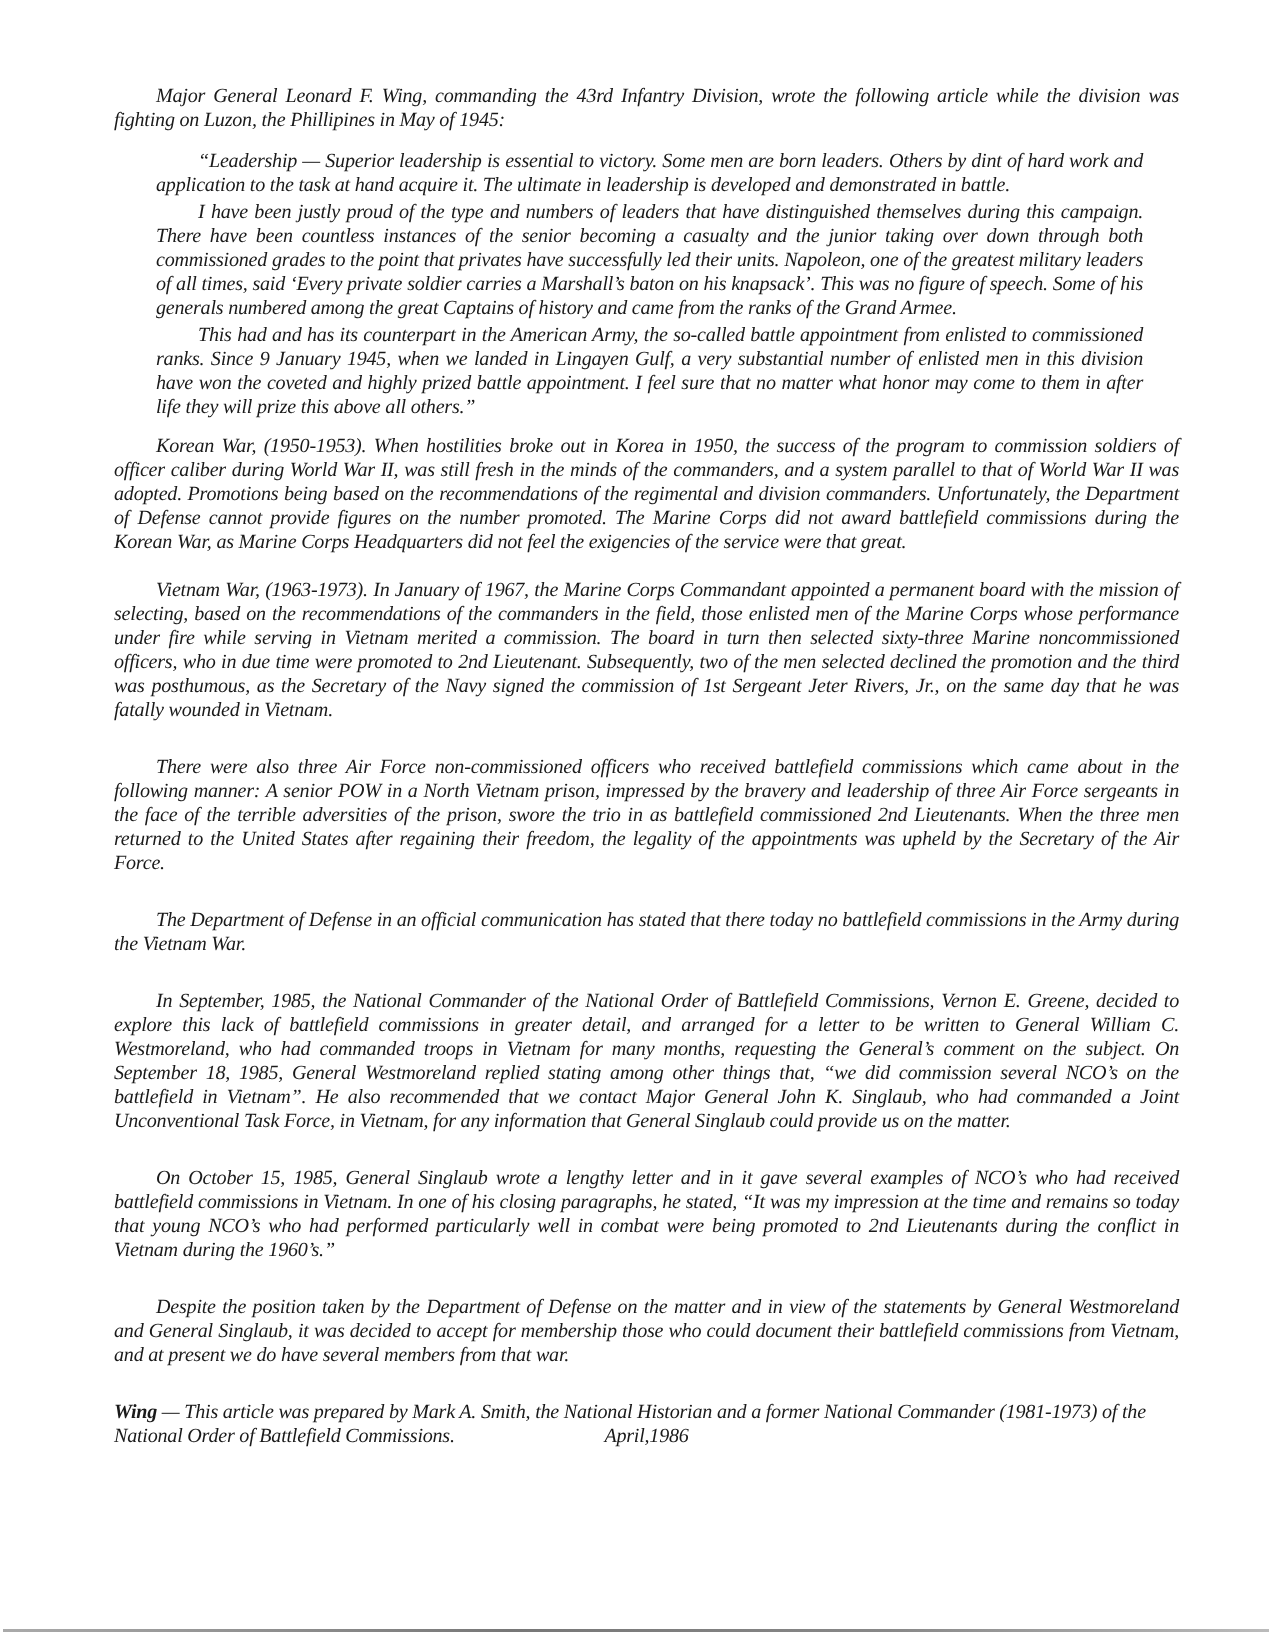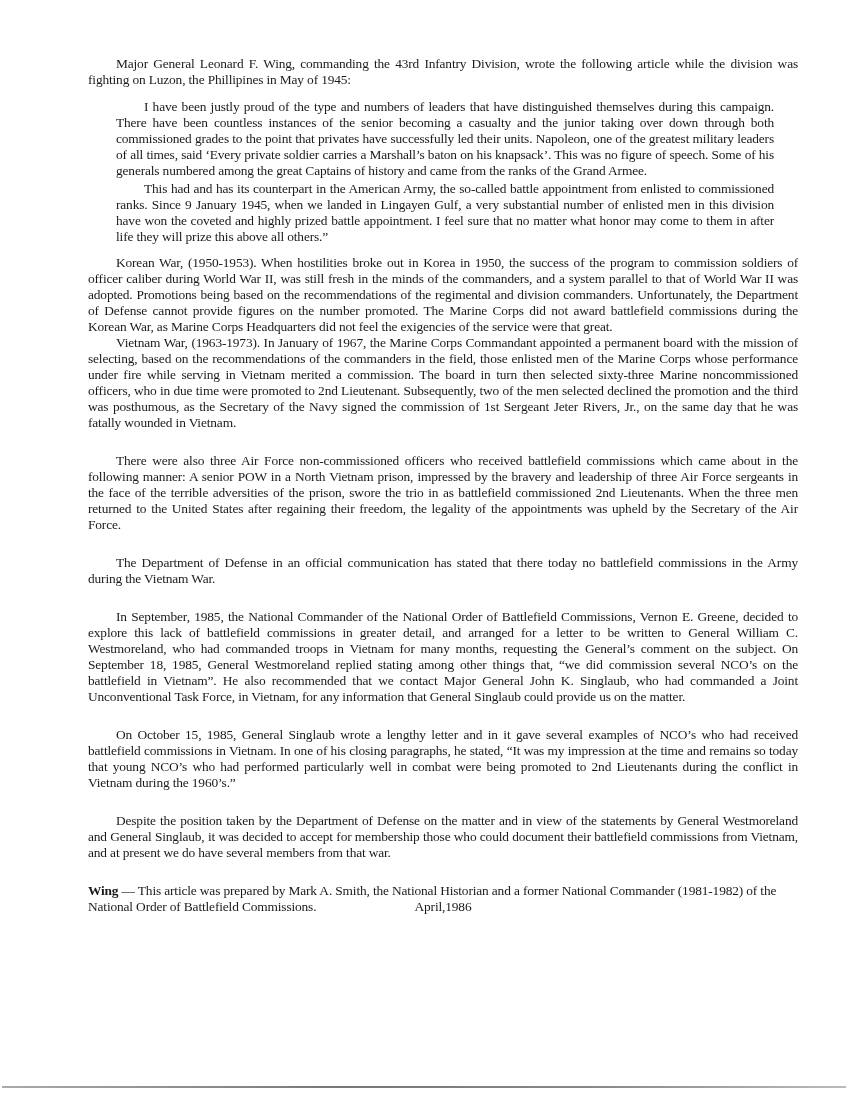--- a/index.html
+++ b/index.html
@@ -1,48 +1,49 @@
 <!DOCTYPE html>
 <html><head>
   <meta charset="utf-8">
   <style>
     html, body { margin: 0; padding: 0; }
     body {
       width: 850px; height: 1100px; background: #ffffff; position: relative; overflow: hidden;
       font-family: "Liberation Serif", serif; color: #1a1a1a;
     }
-    .page { position: absolute; left: 88px; top: 56px; width: 710px; }
+    .page { position: absolute; left: 76px; top: 56px; width: 710px; font-style: italic; }
     p { margin: 0; font-size: 13.4px; line-height: 16px; text-align: justify; letter-spacing: -0.15px; }
     .indent { text-indent: 28px; }
     .intro { margin-bottom: 11px; }
     .quote { margin: 0 0 10px 28px; width: 658px; }
     .quote p { text-indent: 28px; margin-bottom: 2px; }
-    .section { }
+    .section { margin-bottom: 16px; }
     .gap-lg { margin-bottom: 22px; }
     .note-label { font-weight: bold; }
     .note-line { text-align: left; }
     .signoff { text-align: center; margin-top: -16px; }
     .bottom-rule { position: absolute; left: 2px; right: 4px; top: 1086px; height: 2px; background: linear-gradient(90deg,#aaa,#777 40%,#888 70%,#bbb); }
   </style>
 </head>
 <body>
 
 <div class="page">
   <p class="indent intro">Major General Leonard F. Wing, commanding the 43rd Infantry Division, wrote the following article while the division was fighting on Luzon, the Phillipines in May of 1945:</p>
 
   <div class="quote">
+    <p>“Leadership — Superior leadership is essential to victory. Some men are born leaders. Others by dint of hard work and application to the task at hand acquire it. The ultimate in leadership is developed and demonstrated in battle.</p>
     <p>I have been justly proud of the type and numbers of leaders that have distinguished themselves during this campaign. There have been countless instances of the senior becoming a casualty and the junior taking over down through both commissioned grades to the point that privates have successfully led their units. Napoleon, one of the greatest military leaders of all times, said ‘Every private soldier carries a Marshall’s baton on his knapsack’. This was no figure of speech. Some of his generals numbered among the great Captains of history and came from the ranks of the Grand Armee.</p>
     <p>This had and has its counterpart in the American Army, the so-called battle appointment from enlisted to commissioned ranks. Since 9 January 1945, when we landed in Lingayen Gulf, a very substantial number of enlisted men in this division have won the coveted and highly prized battle appointment. I feel sure that no matter what honor may come to them in after life they will prize this above all others.”</p>
   </div>
 
   <p class="indent section">Korean War, (1950-1953). When hostilities broke out in Korea in 1950, the success of the program to commission soldiers of officer caliber during World War II, was still fresh in the minds of the commanders, and a system parallel to that of World War II was adopted. Promotions being based on the recommendations of the regimental and division commanders. Unfortunately, the Department of Defense cannot provide figures on the number promoted. The Marine Corps did not award battlefield commissions during the Korean War, as Marine Corps Headquarters did not feel the exigencies of the service were that great.</p>
   <p class="indent gap-lg">Vietnam War, (1963-1973). In January of 1967, the Marine Corps Commandant appointed a permanent board with the mission of selecting, based on the recommendations of the commanders in the field, those enlisted men of the Marine Corps whose performance under fire while serving in Vietnam merited a commission. The board in turn then selected sixty-three Marine noncommissioned officers, who in due time were promoted to 2nd Lieutenant. Subsequently, two of the men selected declined the promotion and the third was posthumous, as the Secretary of the Navy signed the commission of 1st Sergeant Jeter Rivers, Jr., on the same day that he was fatally wounded in Vietnam.</p>
   <p class="indent gap-lg">There were also three Air Force non-commissioned officers who received battlefield commissions which came about in the following manner: A senior POW in a North Vietnam prison, impressed by the bravery and leadership of three Air Force sergeants in the face of the terrible adversities of the prison, swore the trio in as battlefield commissioned 2nd Lieutenants. When the three men returned to the United States after regaining their freedom, the legality of the appointments was upheld by the Secretary of the Air Force.</p>
   <p class="indent gap-lg">The Department of Defense in an official communication has stated that there today no battlefield commissions in the Army during the Vietnam War.</p>
   <p class="indent gap-lg">In September, 1985, the National Commander of the National Order of Battlefield Commissions, Vernon E. Greene, decided to explore this lack of battlefield commissions in greater detail, and arranged for a letter to be written to General William C. Westmoreland, who had commanded troops in Vietnam for many months, requesting the General’s comment on the subject. On September 18, 1985, General Westmoreland replied stating among other things that, “we did commission several NCO’s on the battlefield in Vietnam”. He also recommended that we contact Major General John K. Singlaub, who had commanded a Joint Unconventional Task Force, in Vietnam, for any information that General Singlaub could provide us on the matter.</p>
   <p class="indent gap-lg">On October 15, 1985, General Singlaub wrote a lengthy letter and in it gave several examples of NCO’s who had received battlefield commissions in Vietnam. In one of his closing paragraphs, he stated, “It was my impression at the time and remains so today that young NCO’s who had performed particularly well in combat were being promoted to 2nd Lieutenants during the conflict in Vietnam during the 1960’s.”</p>
   <p class="indent gap-lg">Despite the position taken by the Department of Defense on the matter and in view of the statements by General Westmoreland and General Singlaub, it was decided to accept for membership those who could document their battlefield commissions from Vietnam, and at present we do have several members from that war.</p>
 
-  <p class="note-line"><span class="note-label">Wing</span><span> — This article was prepared by Mark A. Smith, the National Historian and a former National Commander (1981-1982) of the National Order of Battlefield Commissions.</span></p>
+  <p class="note-line"><span class="note-label">Wing</span><span> — This article was prepared by Mark A. Smith, the National Historian and a former National Commander (1981-1973) of the National Order of Battlefield Commissions.</span></p>
   <p class="signoff">April,1986</p>
 </div>
 
 <div class="bottom-rule"></div>
 
 </body></html>

